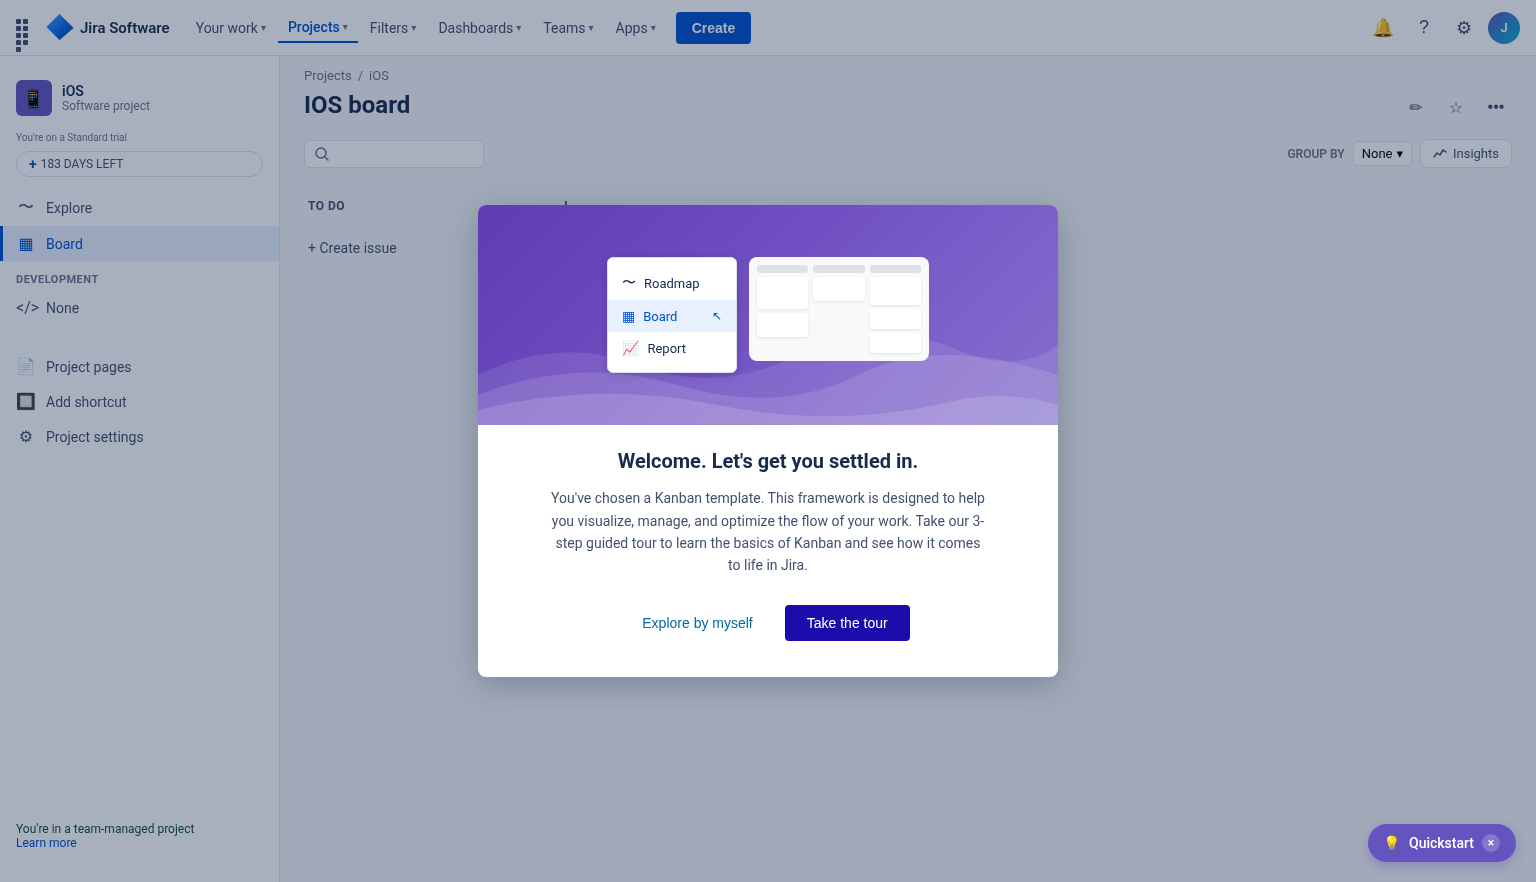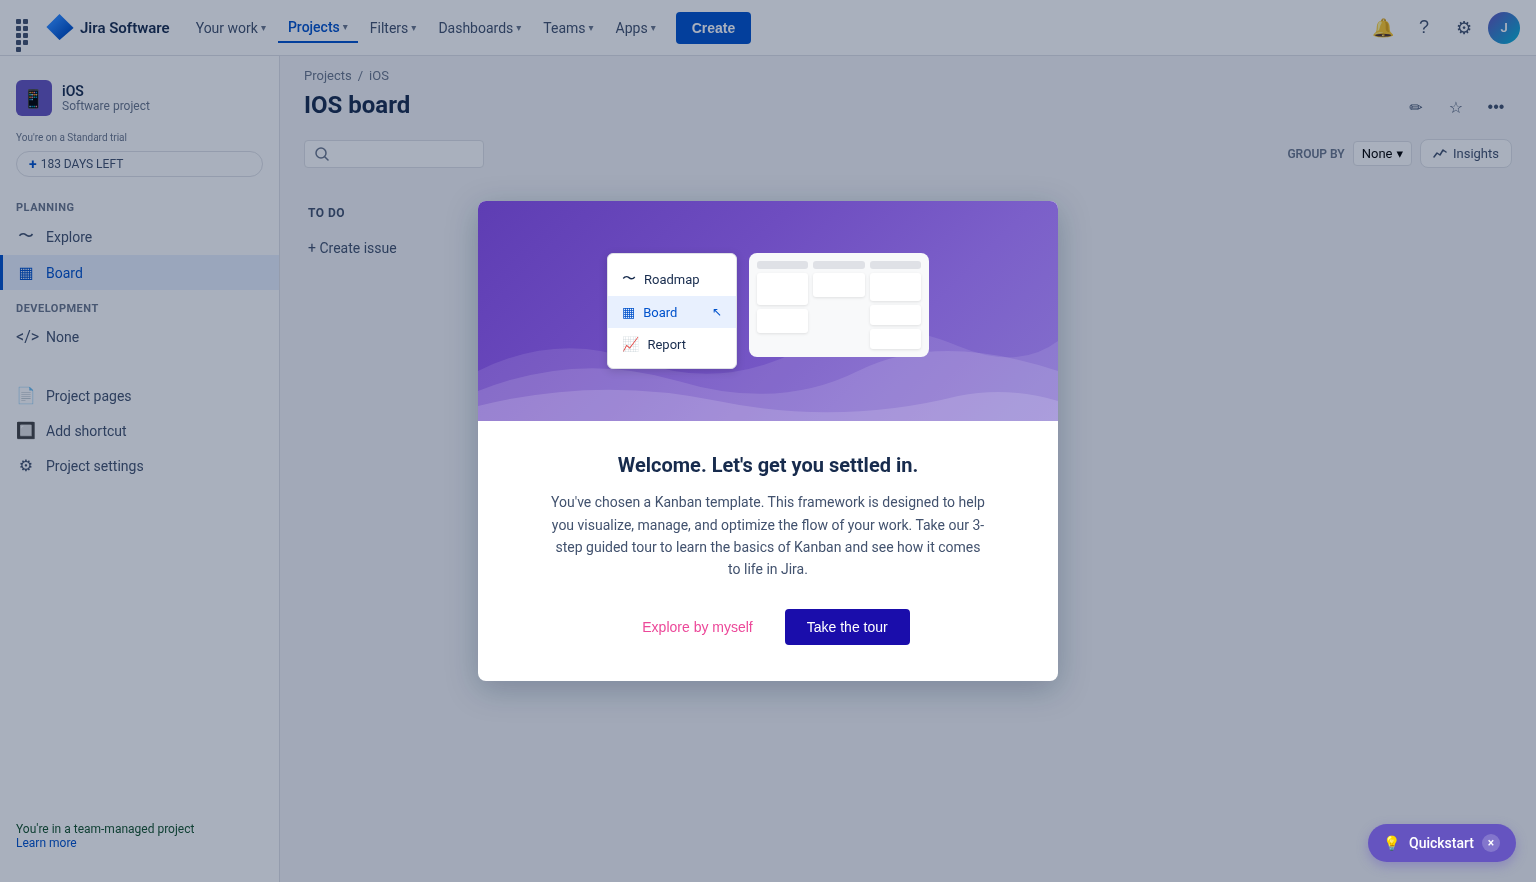--- a/index.html
+++ b/index.html
@@ -215,21 +215,21 @@
       display: flex;
       padding: 0 24px;
       gap: 12px;
       overflow-x: auto;
     }
     .board-column {
       min-width: 280px;
       max-width: 280px;
     }
     .column-header {
-      display: flex; align-items: flex-end; justify-content: space-between;
+      display: flex; align-items: center; justify-content: space-between;
       padding: 8px 4px;
       margin-bottom: 8px;
     }
     .column-title { font-size: 12px; font-weight: 700; color: #42526e; text-transform: uppercase; letter-spacing: 0.5px; }
     .column-add { font-size: 20px; cursor: pointer; color: #42526e; width: 28px; height: 28px; display: flex; align-items: center; justify-content: center; border-radius: 4px; }
     .create-issue {
       display: flex; align-items: center; gap: 6px;
       font-size: 14px; color: #42526e; cursor: pointer;
       padding: 4px;
       border-radius: 4px;
@@ -281,21 +281,21 @@
       cursor: pointer;
       border-radius: 0;
     }
     .card-menu-item.active {
       background: #e8f0fe;
       color: #0052cc;
     }
     .card-menu-icon { font-size: 14px; }
 
     .modal-body {
-      padding: 32px 40px 36px;
+      padding: 24px 40px 36px;
       text-align: center;
     }
     .modal-title {
       font-size: 20px;
       font-weight: 700;
       color: #172b4d;
       margin-bottom: 14px;
     }
     .modal-desc {
       font-size: 14px;
@@ -304,21 +304,21 @@
       max-width: 440px;
       margin: 0 auto 28px;
     }
     .modal-actions {
       display: flex; align-items: center; justify-content: center; gap: 16px;
     }
     .explore-btn {
       background: transparent;
       border: none;
       font-size: 14px;
-      color: #ec4899;
+      color: #0369a1;
       cursor: pointer;
       padding: 8px 16px;
       border-radius: 4px;
     }
     .tour-btn {
       background: #1a0dab;
       color: #fff;
       border: 2px solid #1a0dab;
       border-radius: 4px;
       padding: 8px 20px;
@@ -431,21 +431,20 @@
         <div class="project-name">iOS</div>
         <div class="project-type">Software project</div>
       </div>
     </div>
     <div class="trial-text">You're on a Standard trial</div>
     <div class="trial-badge">
       <span class="plus">+</span>
       <span>183 DAYS LEFT</span>
     </div>
 
-    <div class="sidebar-section-label">PLANNING</div>
     <div class="sidebar-item">
       <span class="icon">〜</span>
       <span>Explore</span>
     </div>
     <div class="sidebar-item active" style="position:relative;">
       <span class="icon">▦</span>
       <span>Board</span>
     </div>
 
     <div class="sidebar-section-label">DEVELOPMENT</div>

